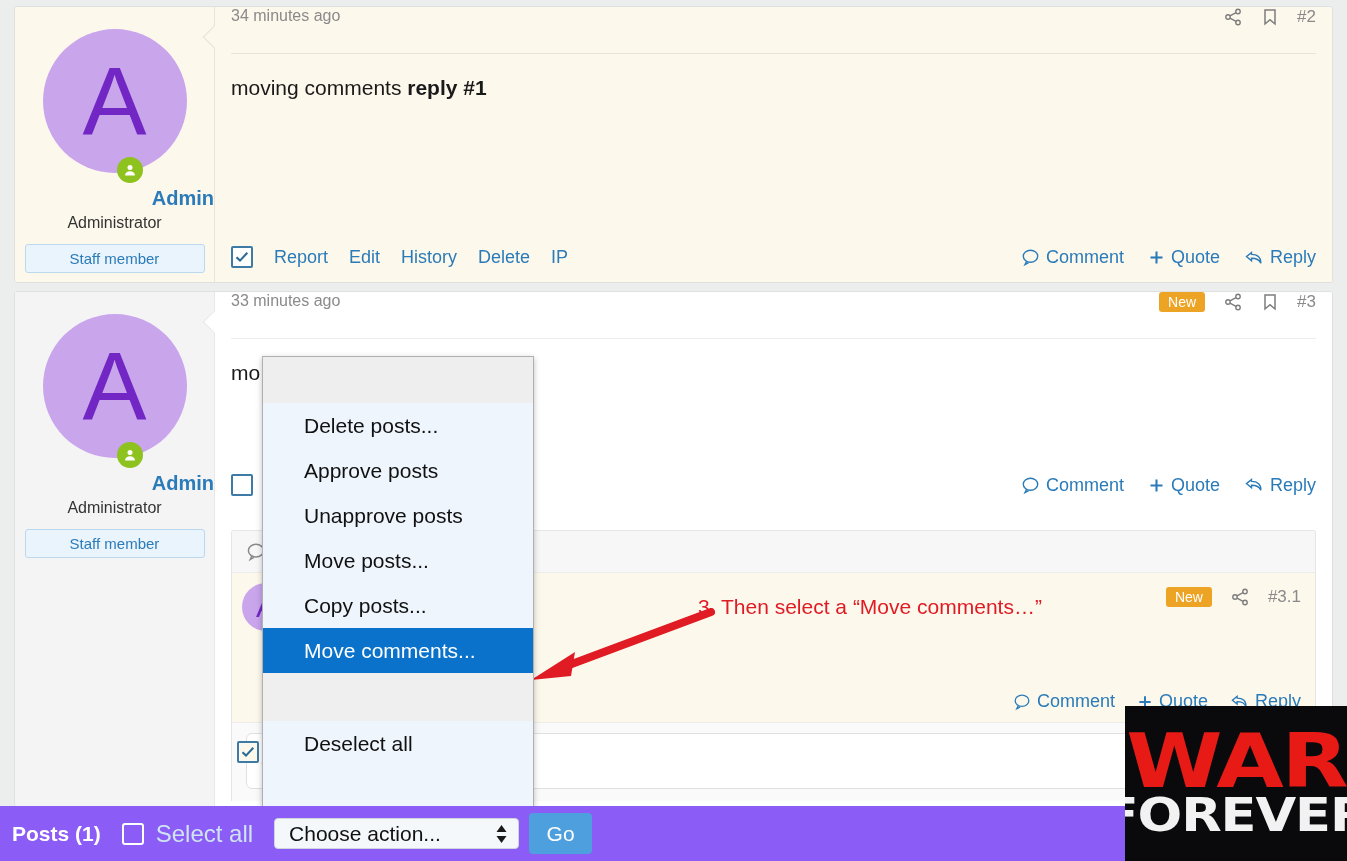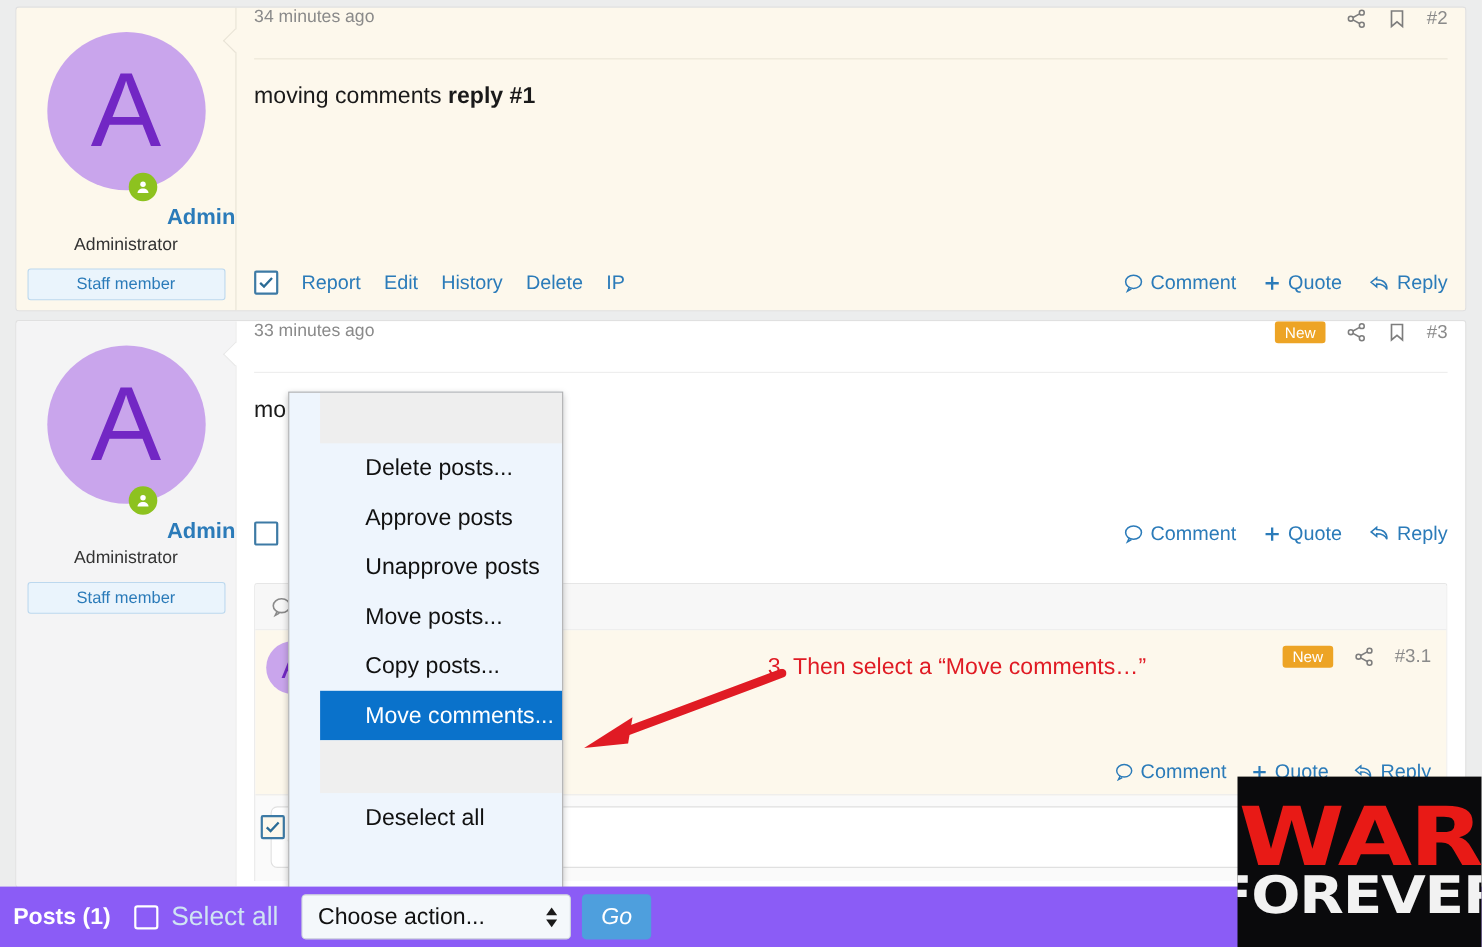--- a/index.html
+++ b/index.html
@@ -200,29 +200,28 @@
     font-size: 21px;
     white-space: nowrap;
     font-family: "Liberation Sans", sans-serif;
   }
   .anno-arrow { position: absolute; pointer-events: none; }
 
   
   .menu {
     position: absolute;
     left: 262px; top: 356px;
-    width: 250px; height: 452px;
+    width: 272px; height: 452px;
     background: #eef5fd;
     border: 1px solid #b0b0b0;
     box-shadow: 0 2px 6px rgba(0,0,0,.25);
     z-index: 60;
     font-size: 21px;
     color: #111;
     overflow: hidden;
-    padding-left: 28px;
   }
   .menu-pad-top { height: 46px; background: #eeeeee; }
   .menu-pad-mid { height: 48px; background: #efefef; }
   .menu-item {
     height: 45px; line-height: 45px;
     padding-left: 41px;
     white-space: nowrap;
   }
   .menu-item.sel { background: #0a72cb; color: #ffffff; }
 
@@ -236,37 +235,37 @@
     z-index: 70;
     gap: 0;
   }
   .bb-posts { color: #fff; font-size: 21px; font-weight: bold; margin-right: 21px; }
   .bb-cb {
     width: 22px; height: 22px; border: 2px solid #ffffff;
     border-radius: 3px; background: transparent; margin-right: 12px;
   }
   .bb-selectall { color: #cfe4f3; font-size: 24px; margin-right: 21px; }
   .bb-select {
-    width: 245px; height: 41px;
+    width: 245px; height: 31px;
     background: #f4f8fb;
     border: 1px solid #cfd6db;
     border-radius: 4px;
     display: flex; align-items: center;
     padding: 0 10px 0 14px;
     font-size: 21px; color: #111;
     position: relative;
   }
   .bb-select .spin { margin-left: auto; display: flex; flex-direction: column; line-height: 7px; font-size: 12px; }
   .bb-go {
     margin-left: 10px;
     width: 63px; height: 41px;
     background: #4e9fdd;
     border-radius: 4px;
     color: #fff; font-size: 21px;
-    display: flex; align-items: center; justify-content: center; font-style: italic;
+    display: flex; align-items: center; justify-content: center;
   }
 
   
   .watermark {
     position: absolute;
     right: 0; bottom: 0;
     width: 222px; height: 155px;
     background: #0a0a0c;
     z-index: 80;
     overflow: hidden;

